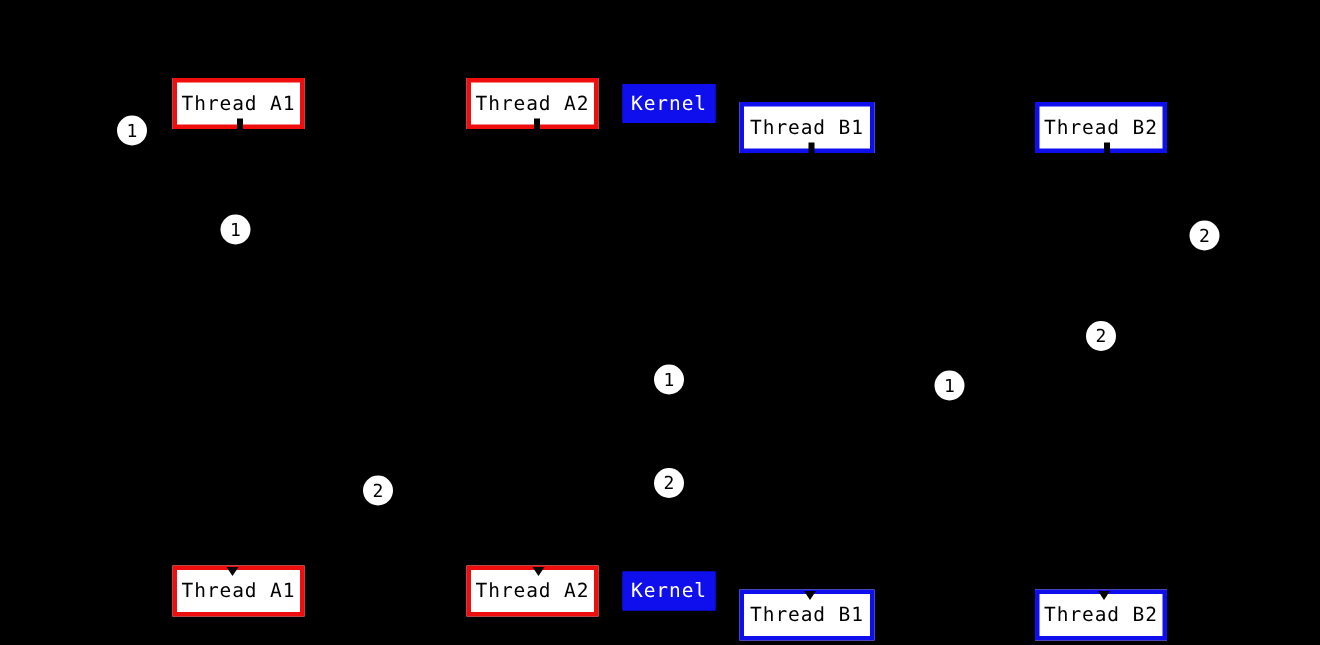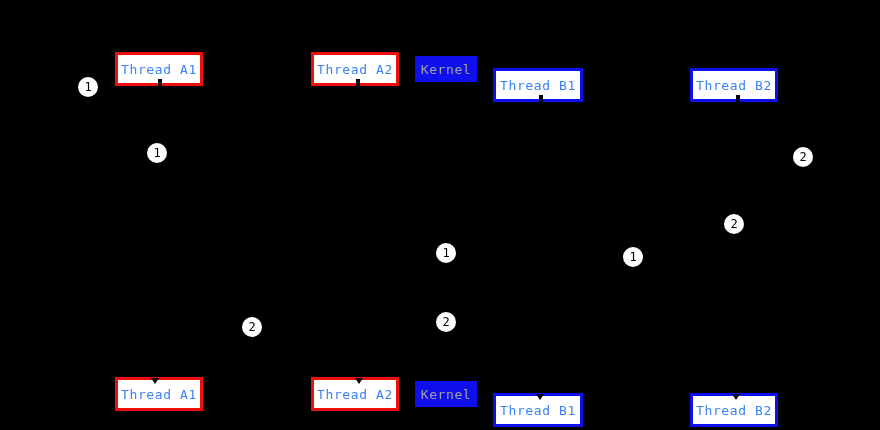--- a/index.html
+++ b/index.html
@@ -19,30 +19,30 @@
     position: absolute;
     box-sizing: border-box;
     background: #ffffff;
     display: flex;
     align-items: center;
     justify-content: center;
   }
   .node .lbl {
     font-size: 13px;
     letter-spacing: 0.6px;
-    color: #3b82f6;
+    color: #000000;
     white-space: nowrap;
   }
   .node.thread-a { border: 3px solid #ee0e0e; }
   .node.thread-b { border: 3px solid #0f0fee; margin-top: 16px; }
   .node.kernel {
     background: #0f0fee;
     border: 1px solid #0f0fee;
   }
-  .node.kernel .lbl { color: #a3a3a3; }
+  .node.kernel .lbl { color: #ffffff; }
   
   .stub {
     position: absolute;
     width: 4px;
     height: 8px;
     background: #000000;
   }
   .stub.stub-bottom { bottom: -4px; }
   .arrow-top {
     position: absolute;

